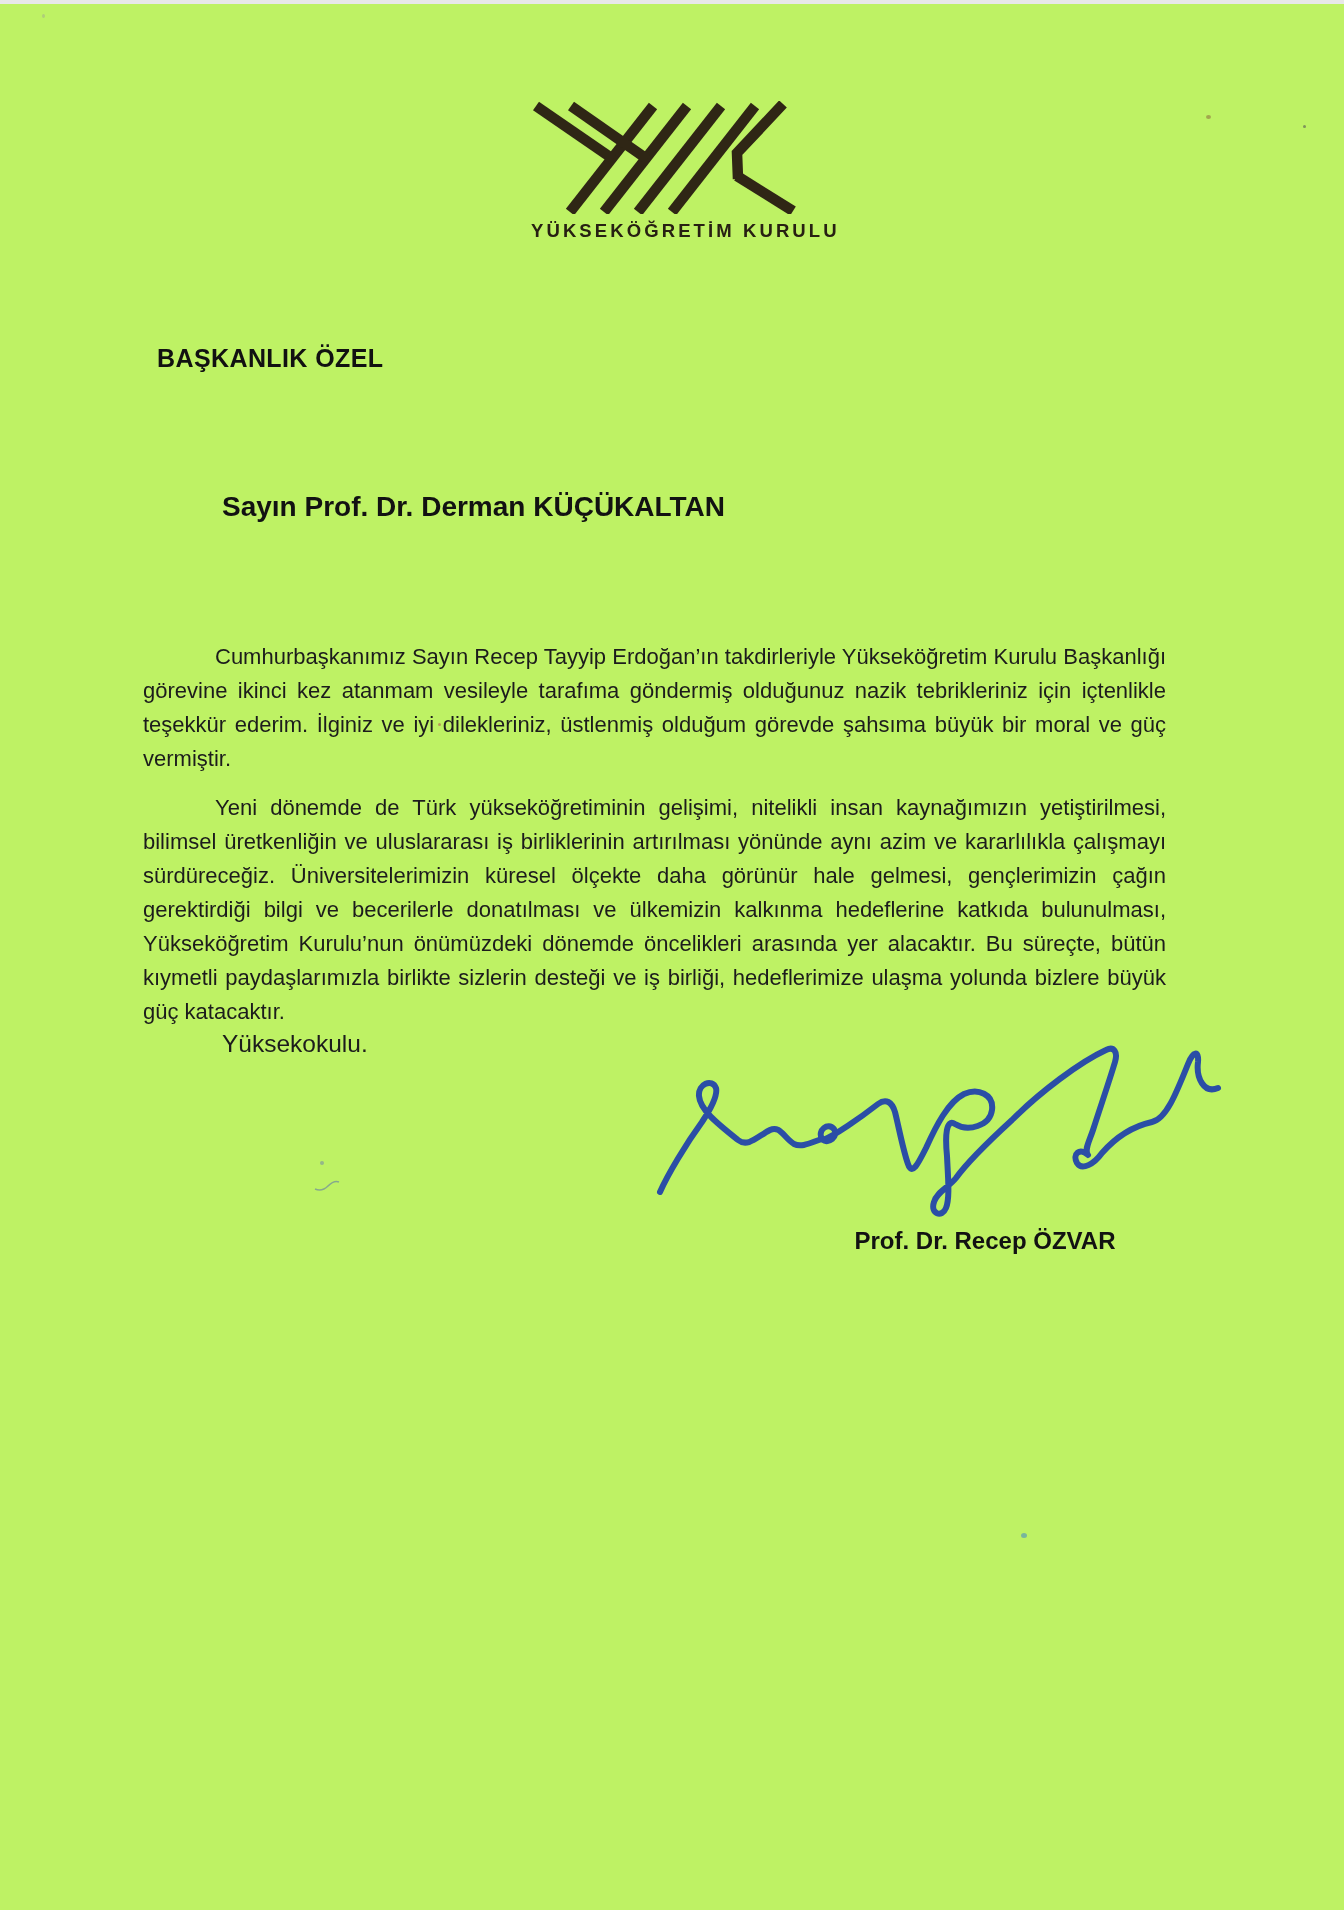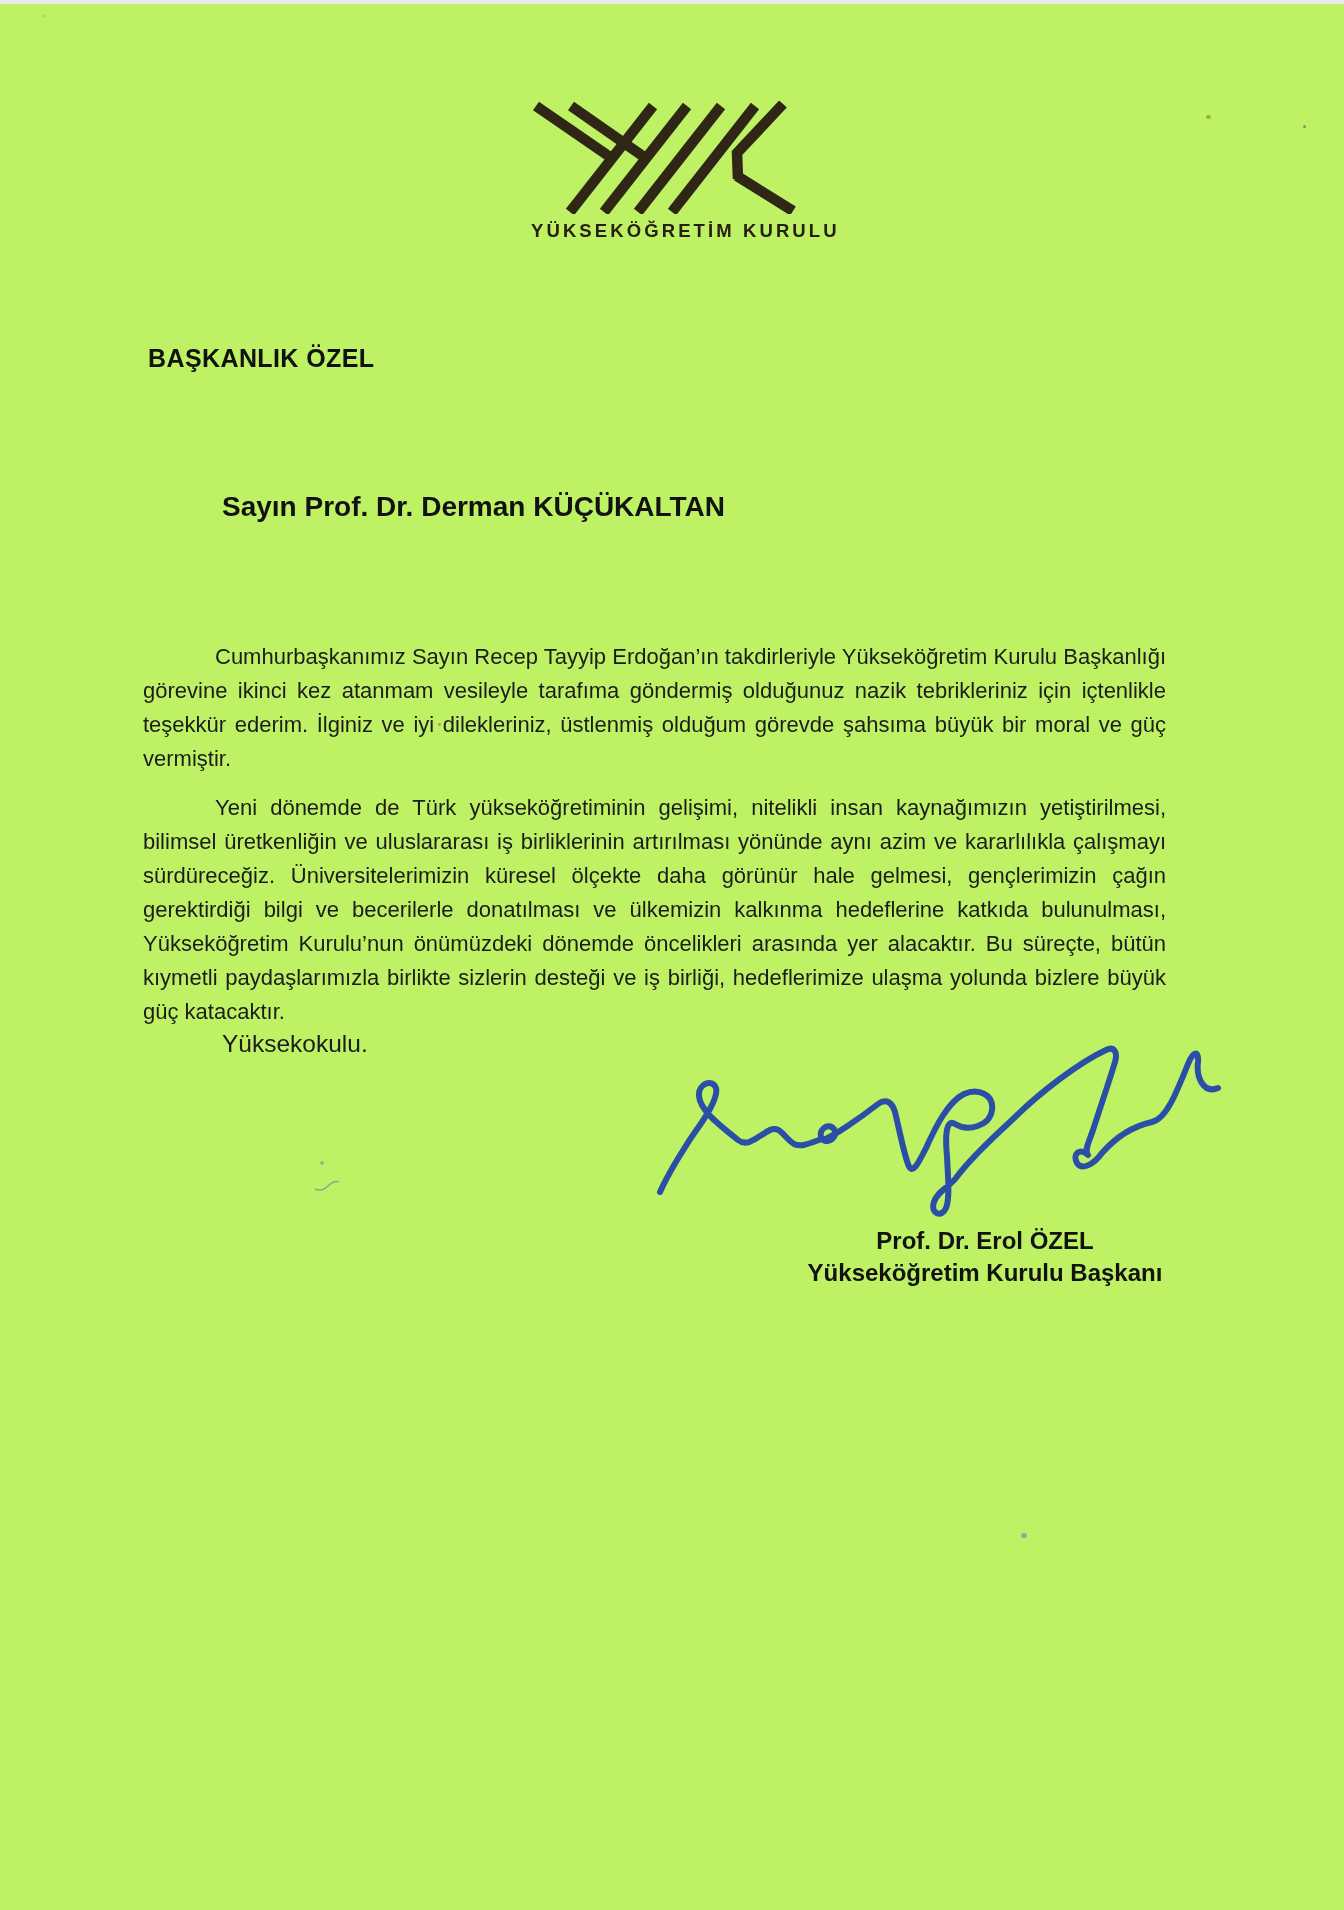--- a/index.html
+++ b/index.html
@@ -38,21 +38,21 @@
     font-weight: bold;
     letter-spacing: 3.1px;
     color: #272012;
     white-space: nowrap;
   }
 
   
   .classification {
     position: absolute;
     top: 340px;
-    left: 148px;
+    left: 157px;
     font-size: 25px;
     font-weight: bold;
     letter-spacing: 0.4px;
     color: #111;
   }
 
   
   .recipient {
     position: absolute;
     top: 488px;
@@ -178,22 +178,21 @@
          C 437,108 432,116 436,121
          C 428,113 420,120 425,129
          C 430,137 442,130 450,119
          C 464,103 482,92 500,88
          C 514,85 524,60 536,30
          C 541,17 547,16 546,28
          C 544,44 552,60 566,54"></path>
   </svg>
 
   <div class="signer">
-    <div>Prof. Dr. Erol ÖZEL</div>
-    <div>Yükseköğretim Kurulu Başkanı</div>
+    <div>Prof. Dr. Recep ÖZVAR</div>
   </div>
 
   <div class="artifact a-dot1"></div>
   <div class="artifact a-dot2"></div>
   <div class="artifact a-dot3"></div>
   <div class="artifact a-red"></div>
   <div class="artifact a-blue-dot"></div>
   <svg class="artifact a-blue-squiggle" viewBox="0 0 26 12">
     <path d="M1,9 Q8,12 14,6 T25,2" fill="none" stroke="#5a6fae" stroke-width="1.6"></path>
   </svg>

